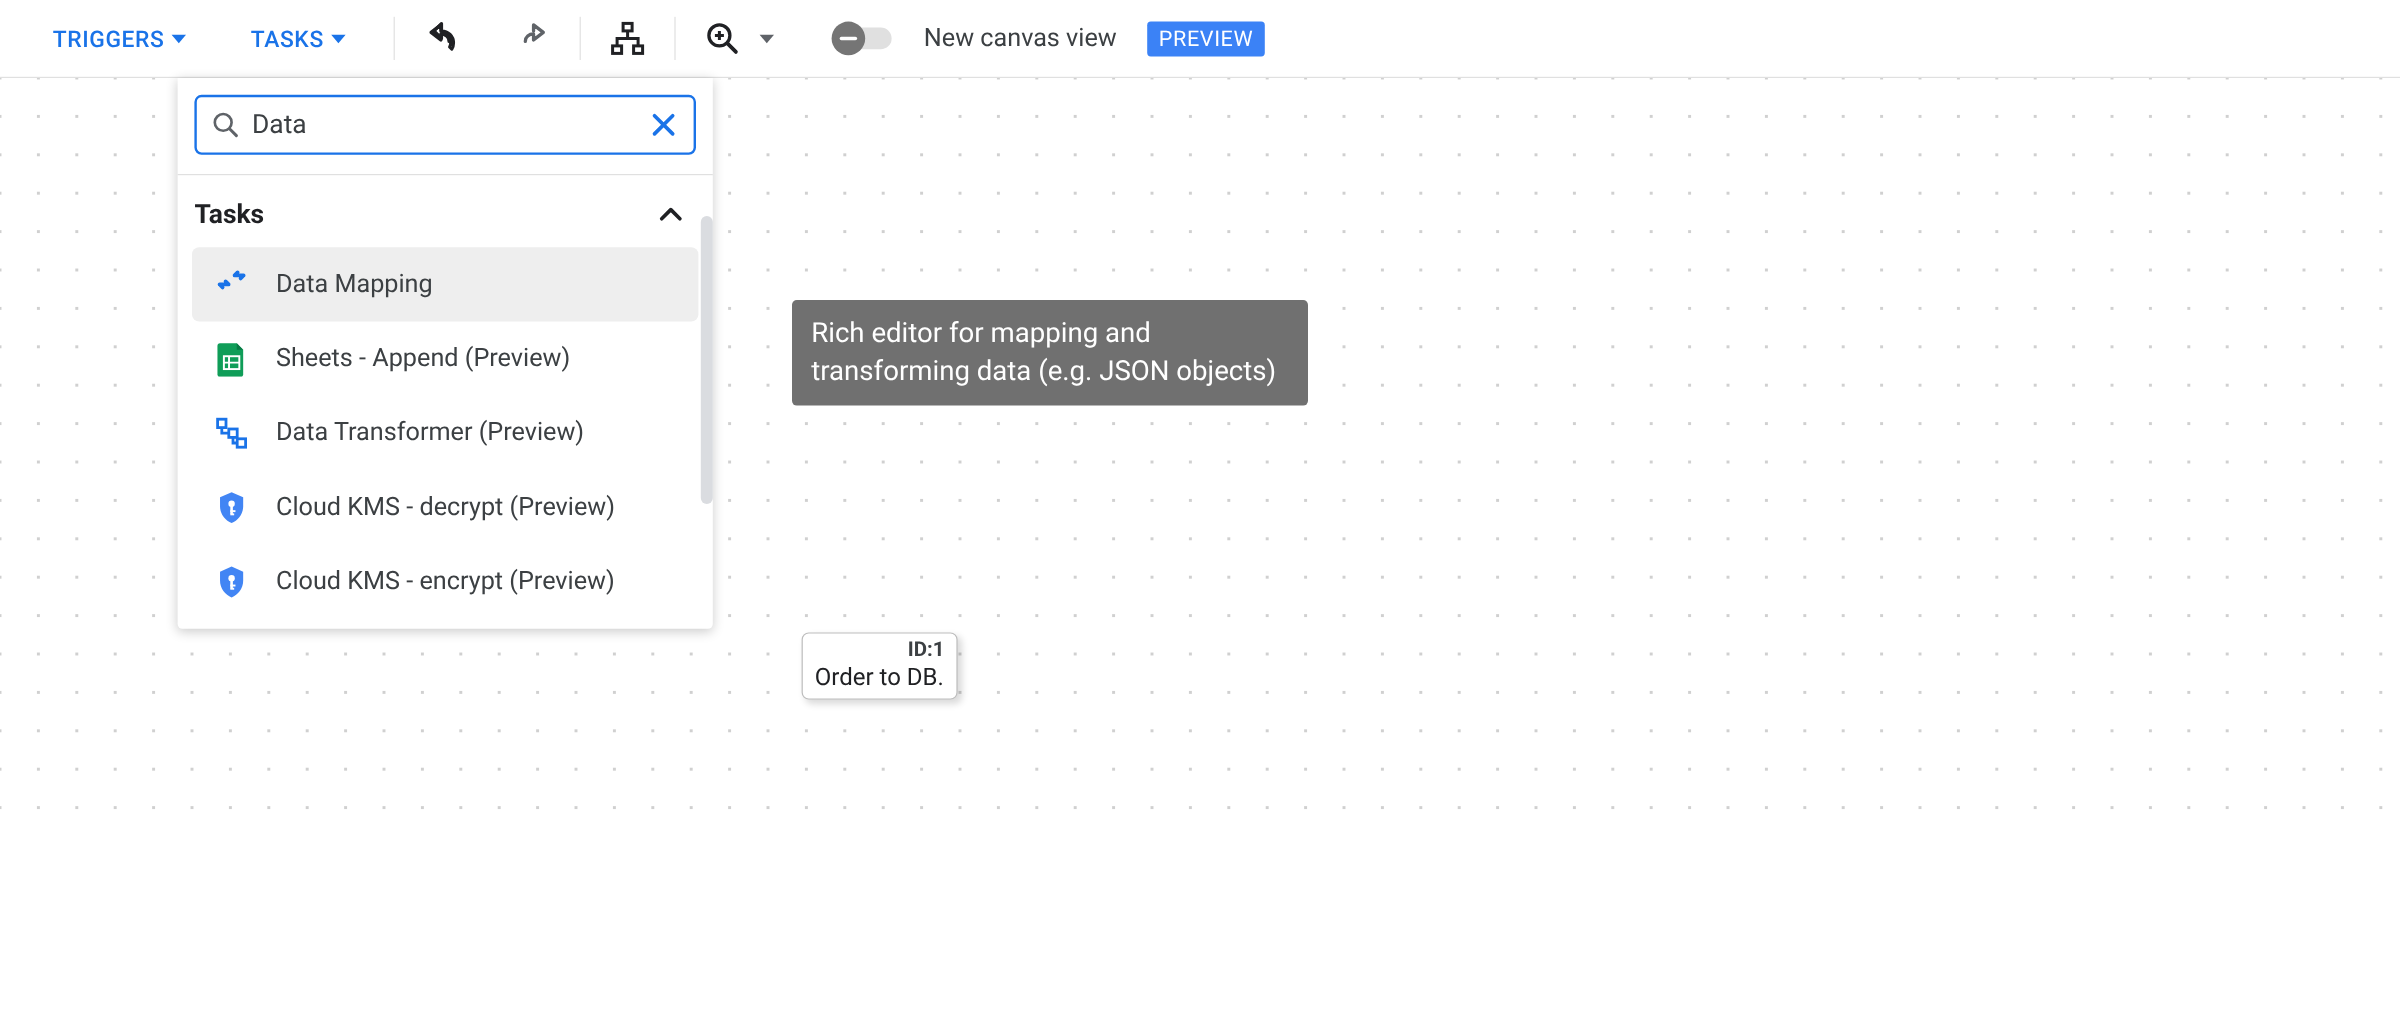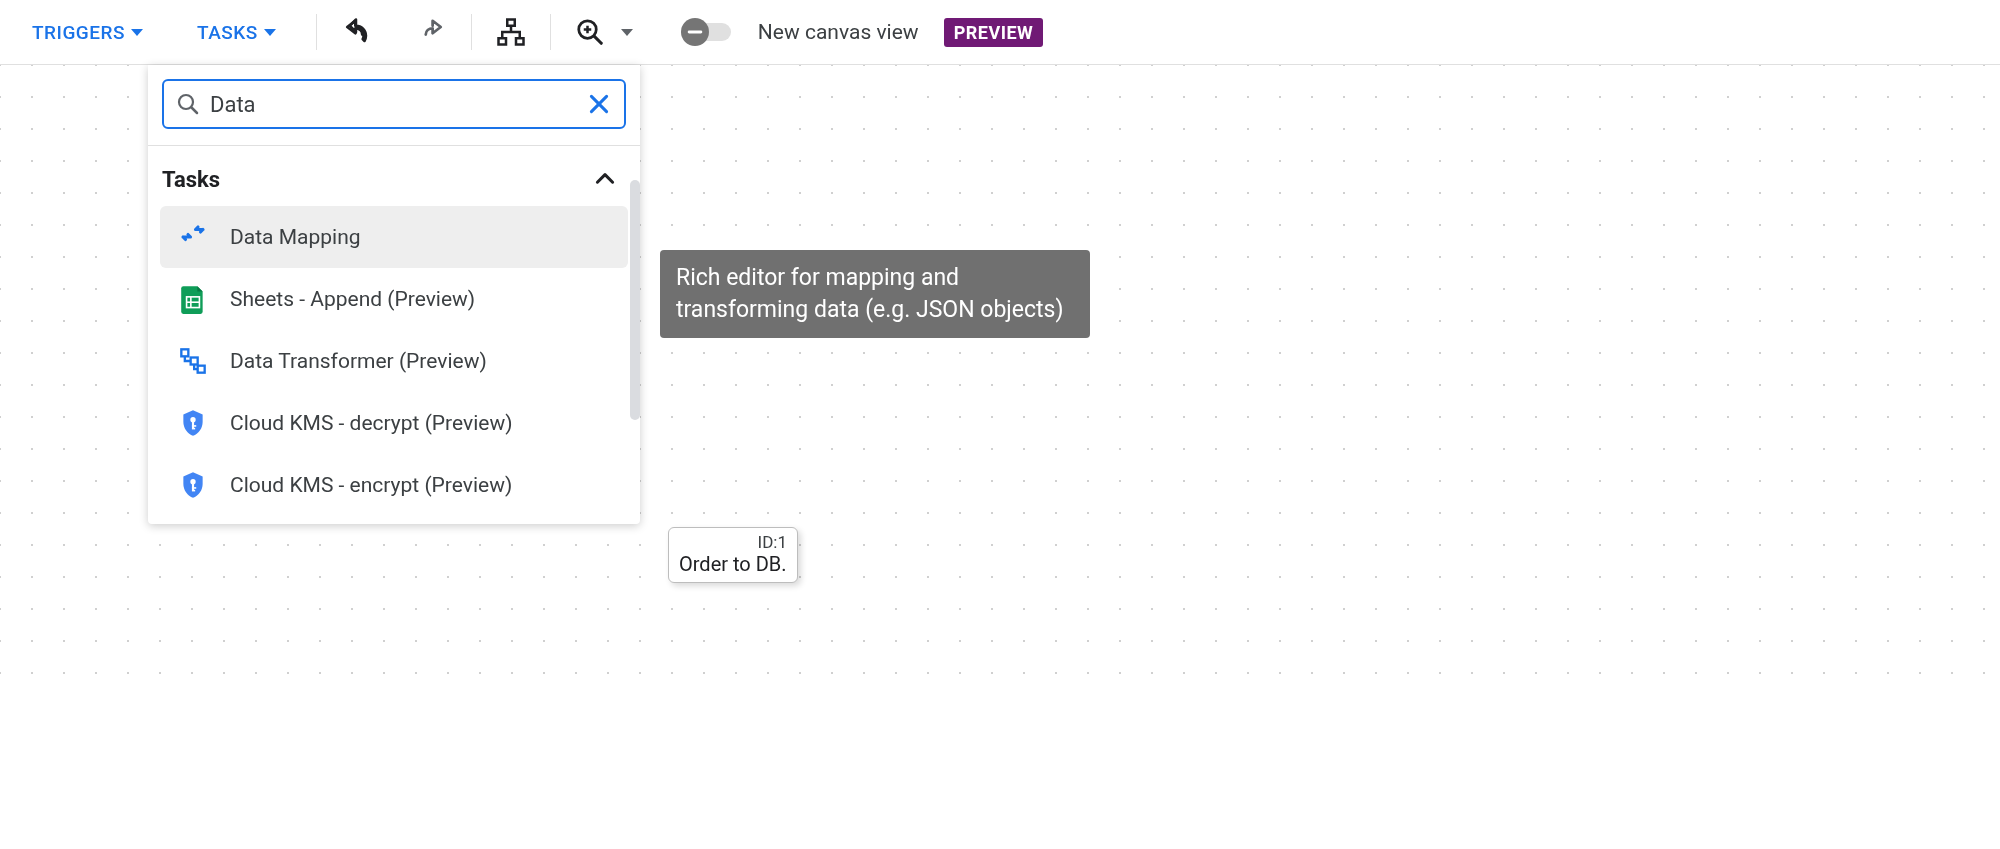--- a/index.html
+++ b/index.html
@@ -10,21 +10,21 @@
     }
     body {
       background: #fff;
       position: relative;
     }
     .toolbar {
       display: flex;
       align-items: center;
       height: 65px;
       border-bottom: 1px solid #e0e0e0;
-      padding: 0 20px;
+      padding: 0 32px;
       gap: 8px;
     }
     .toolbar-btn {
       display: flex;
       align-items: center;
       gap: 6px;
       padding: 8px 12px;
       background: none;
       border: none;
       color: #1a73e8;
@@ -94,40 +94,40 @@
       background: #757575;
       border-radius: 50%;
       top: 0;
       left: 0;
     }
     .toggle-label {
       font-size: 21px;
       color: #3c4043;
     }
     .preview-badge {
-      background: #701a75;
+      background: #3b82f6;
       color: #fff;
       padding: 4px 10px;
       font-size: 18px;
-      font-weight: 700;
+      font-weight: 400;
       border-radius: 3px;
       letter-spacing: 0.5px;
     }
     .canvas {
       position: relative;
       background-image: radial-gradient(circle, #d0d0d0 1.5px, transparent 1.5px);
       background-size: 32px 32px;
       height: 615px;
       background-position: 16px 16px;
     }
     .dropdown {
       position: absolute;
       top: 0;
       left: 148px;
-      width: 492px;
+      width: 446px;
       background: #fff;
       box-shadow: 0 2px 10px rgba(0,0,0,0.2);
       border-radius: 0 0 4px 4px;
       z-index: 10;
     }
     .search-box {
       margin: 14px 14px 16px 14px;
       border: 2.5px solid #1a73e8;
       border-radius: 6px;
       display: flex;
@@ -218,20 +218,21 @@
       border: 1px solid #bdbdbd;
       border-radius: 6px;
       padding: 4px 10px 6px 10px;
       box-shadow: 3px 3px 6px rgba(0,0,0,0.15);
       width: 130px;
     }
     .node-id {
       font-size: 17px;
       color: #3c4043;
       text-align: right;
+      font-weight: bold;
     }
     .node-label {
       font-size: 20px;
       color: #202124;
     }
   </style>
 </head>
 <body>
 
 <div class="toolbar">

